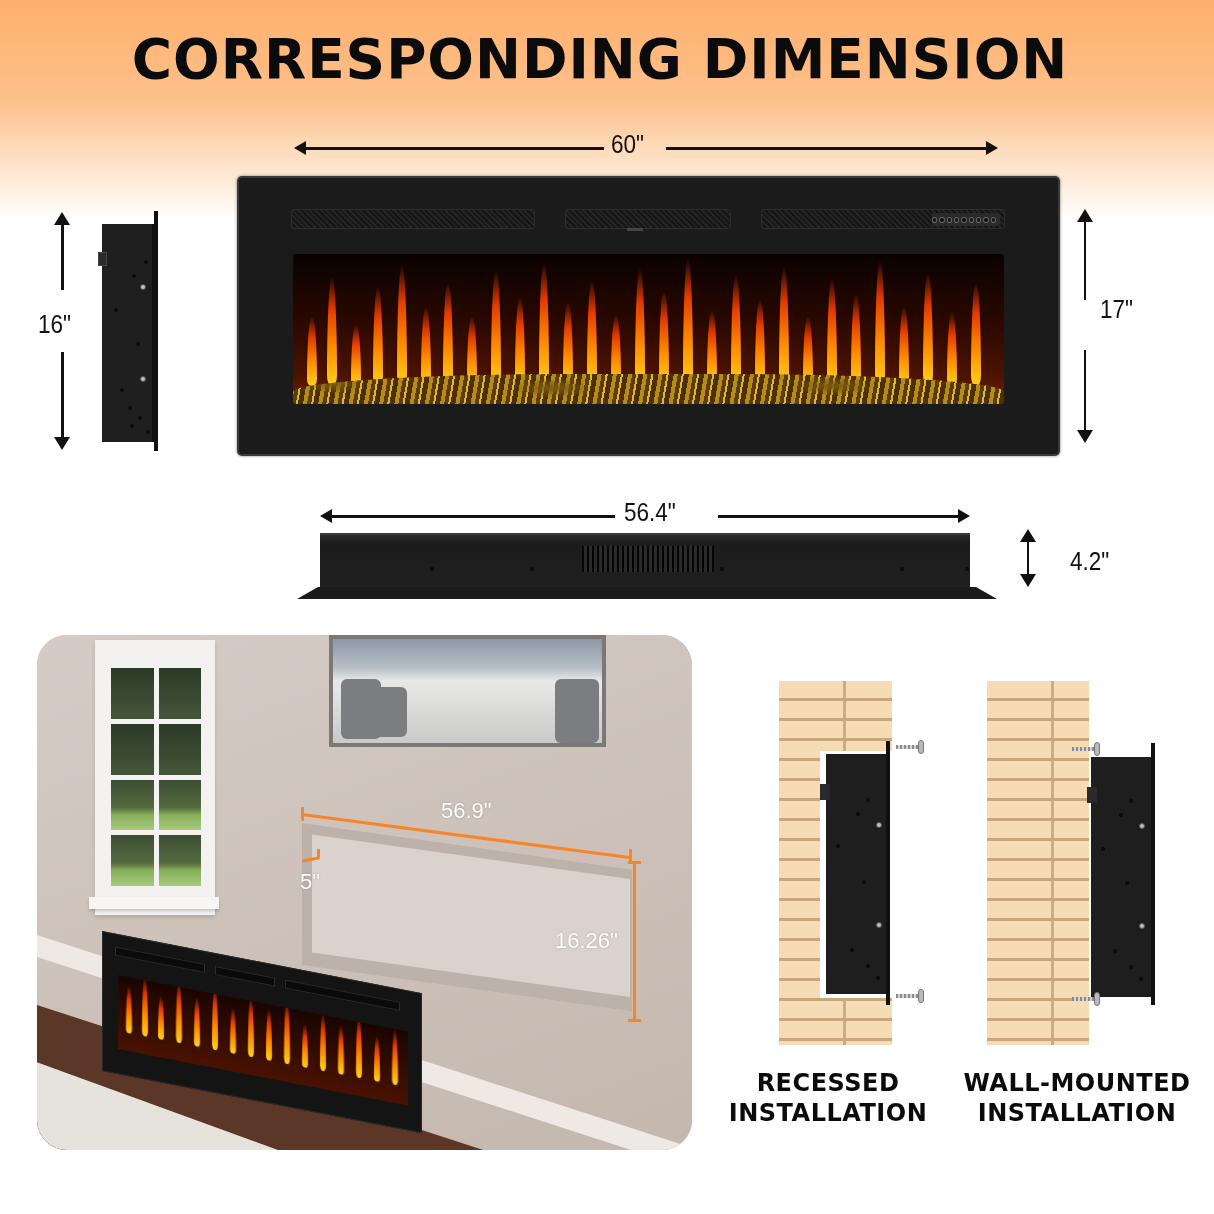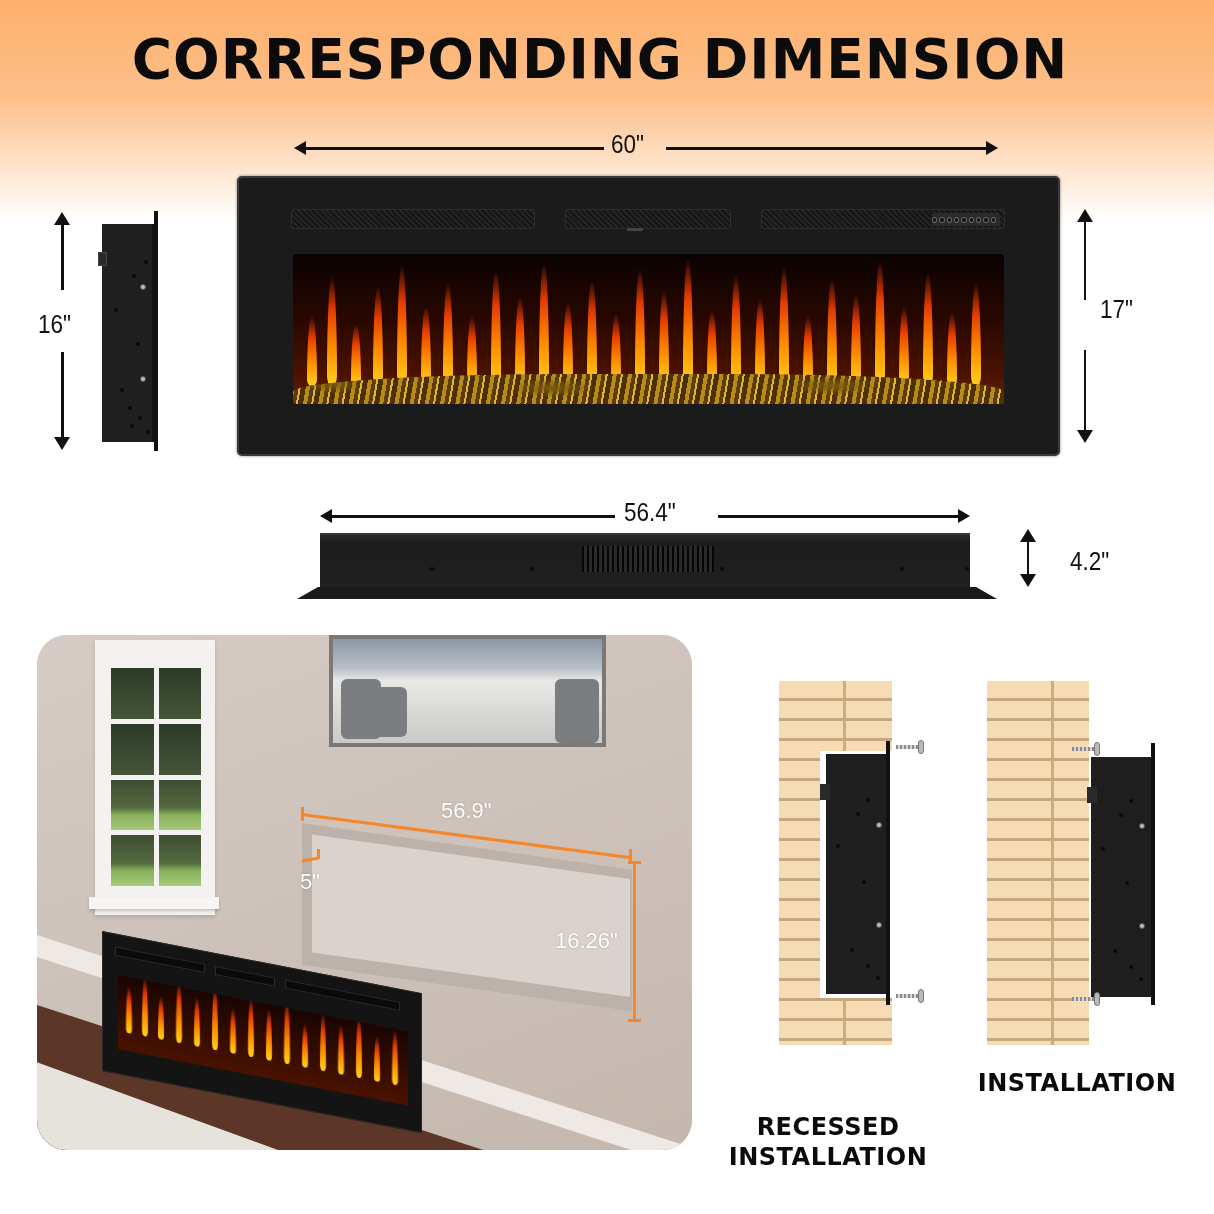--- a/index.html
+++ b/index.html
@@ -385,19 +385,20 @@
   <div class="screw" style="left:1072px; top:745px;">
       <div class="screw-shaft"></div>
       <div class="screw-head"></div>
     </div>
   <div class="screw" style="left:1072px; top:995px;">
       <div class="screw-shaft"></div>
       <div class="screw-head"></div>
     </div>
 </div>
 
-<div class="install-label" style="left:716px; top:1068px; width:224px;margin-top:44px;">
+<div class="install-label" style="left:716px; top:1068px; width:224px;">
   <div>RECESSED</div>
   <div>INSTALLATION</div>
 </div>
 <div class="install-label" style="left:946px; top:1068px; width:262px;">
+  <div>WALL-MOUNTED</div>
   <div>INSTALLATION</div>
 </div>
 
 </body></html>

